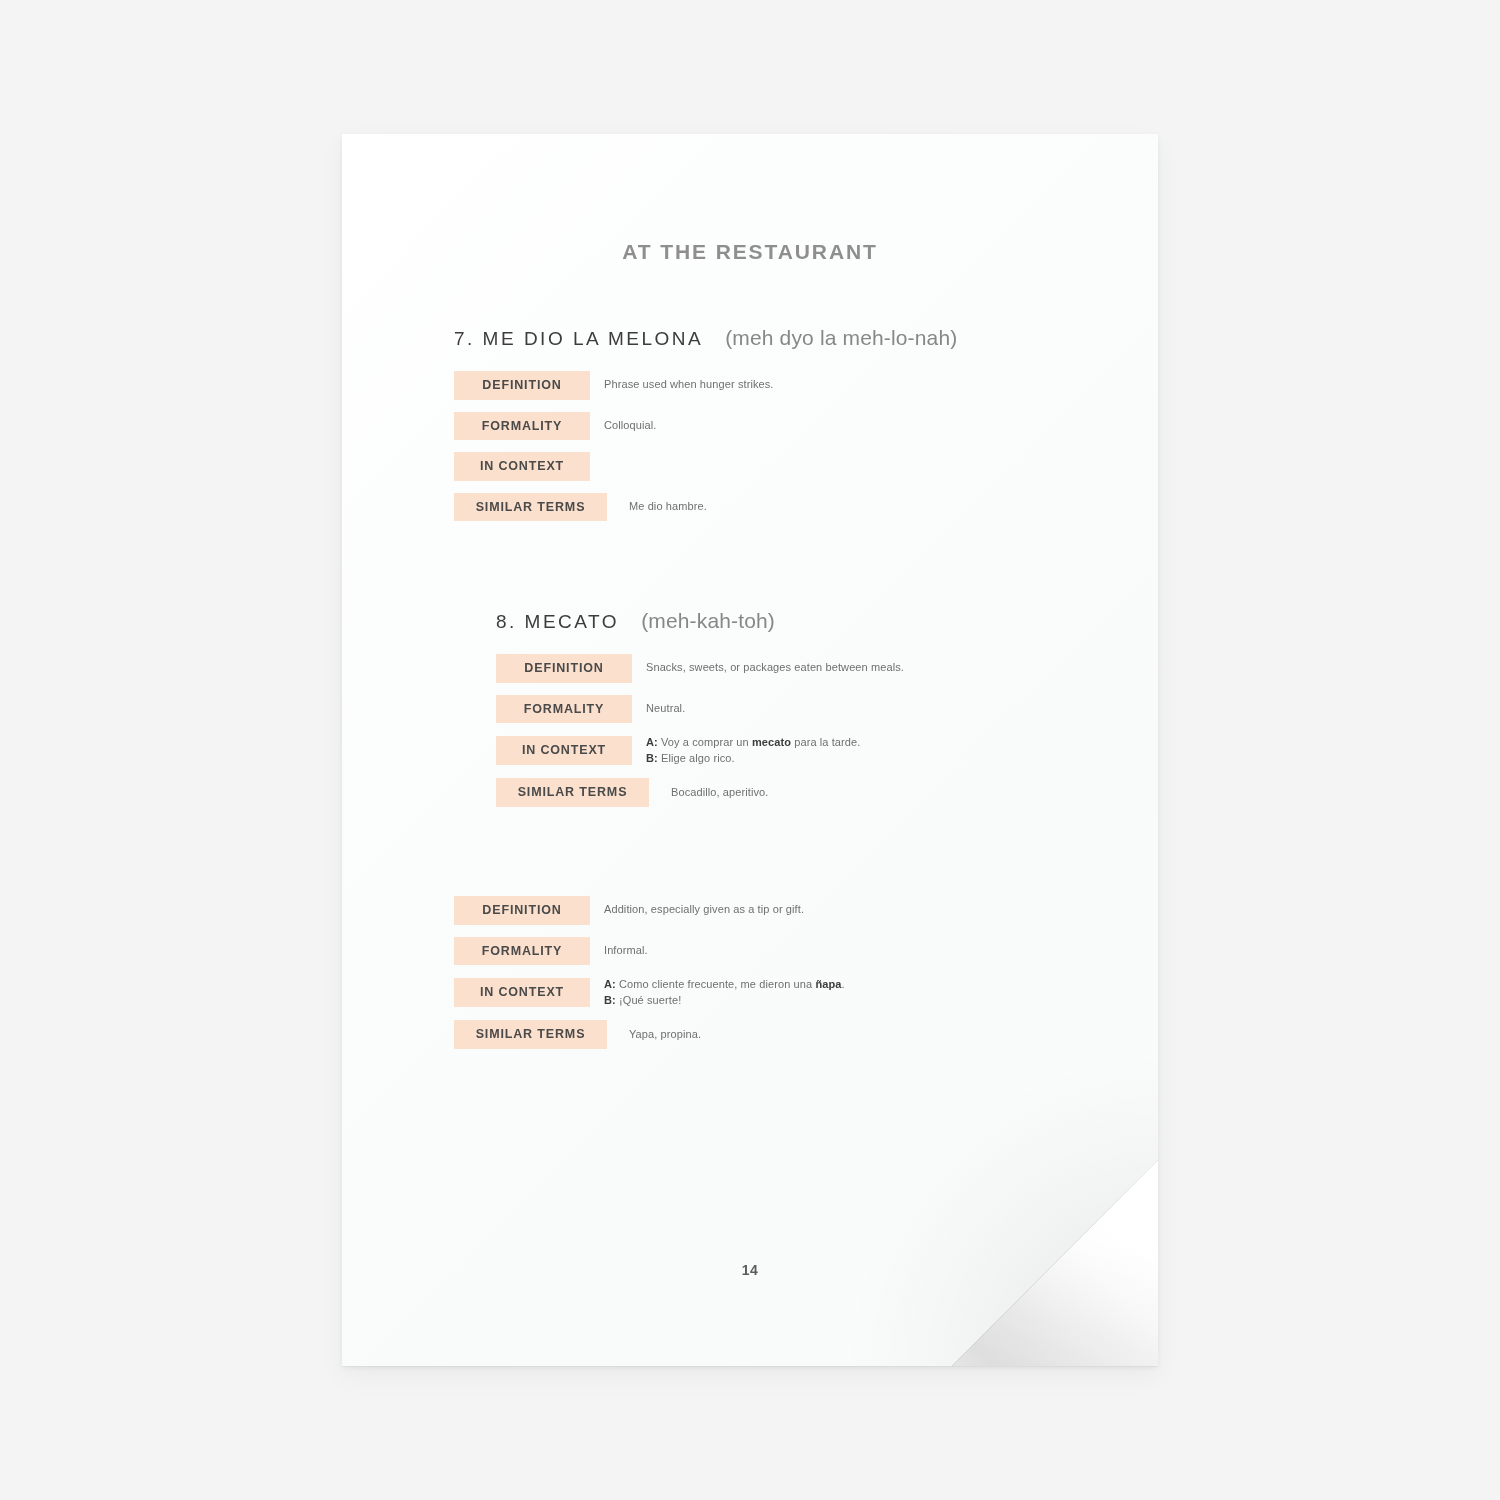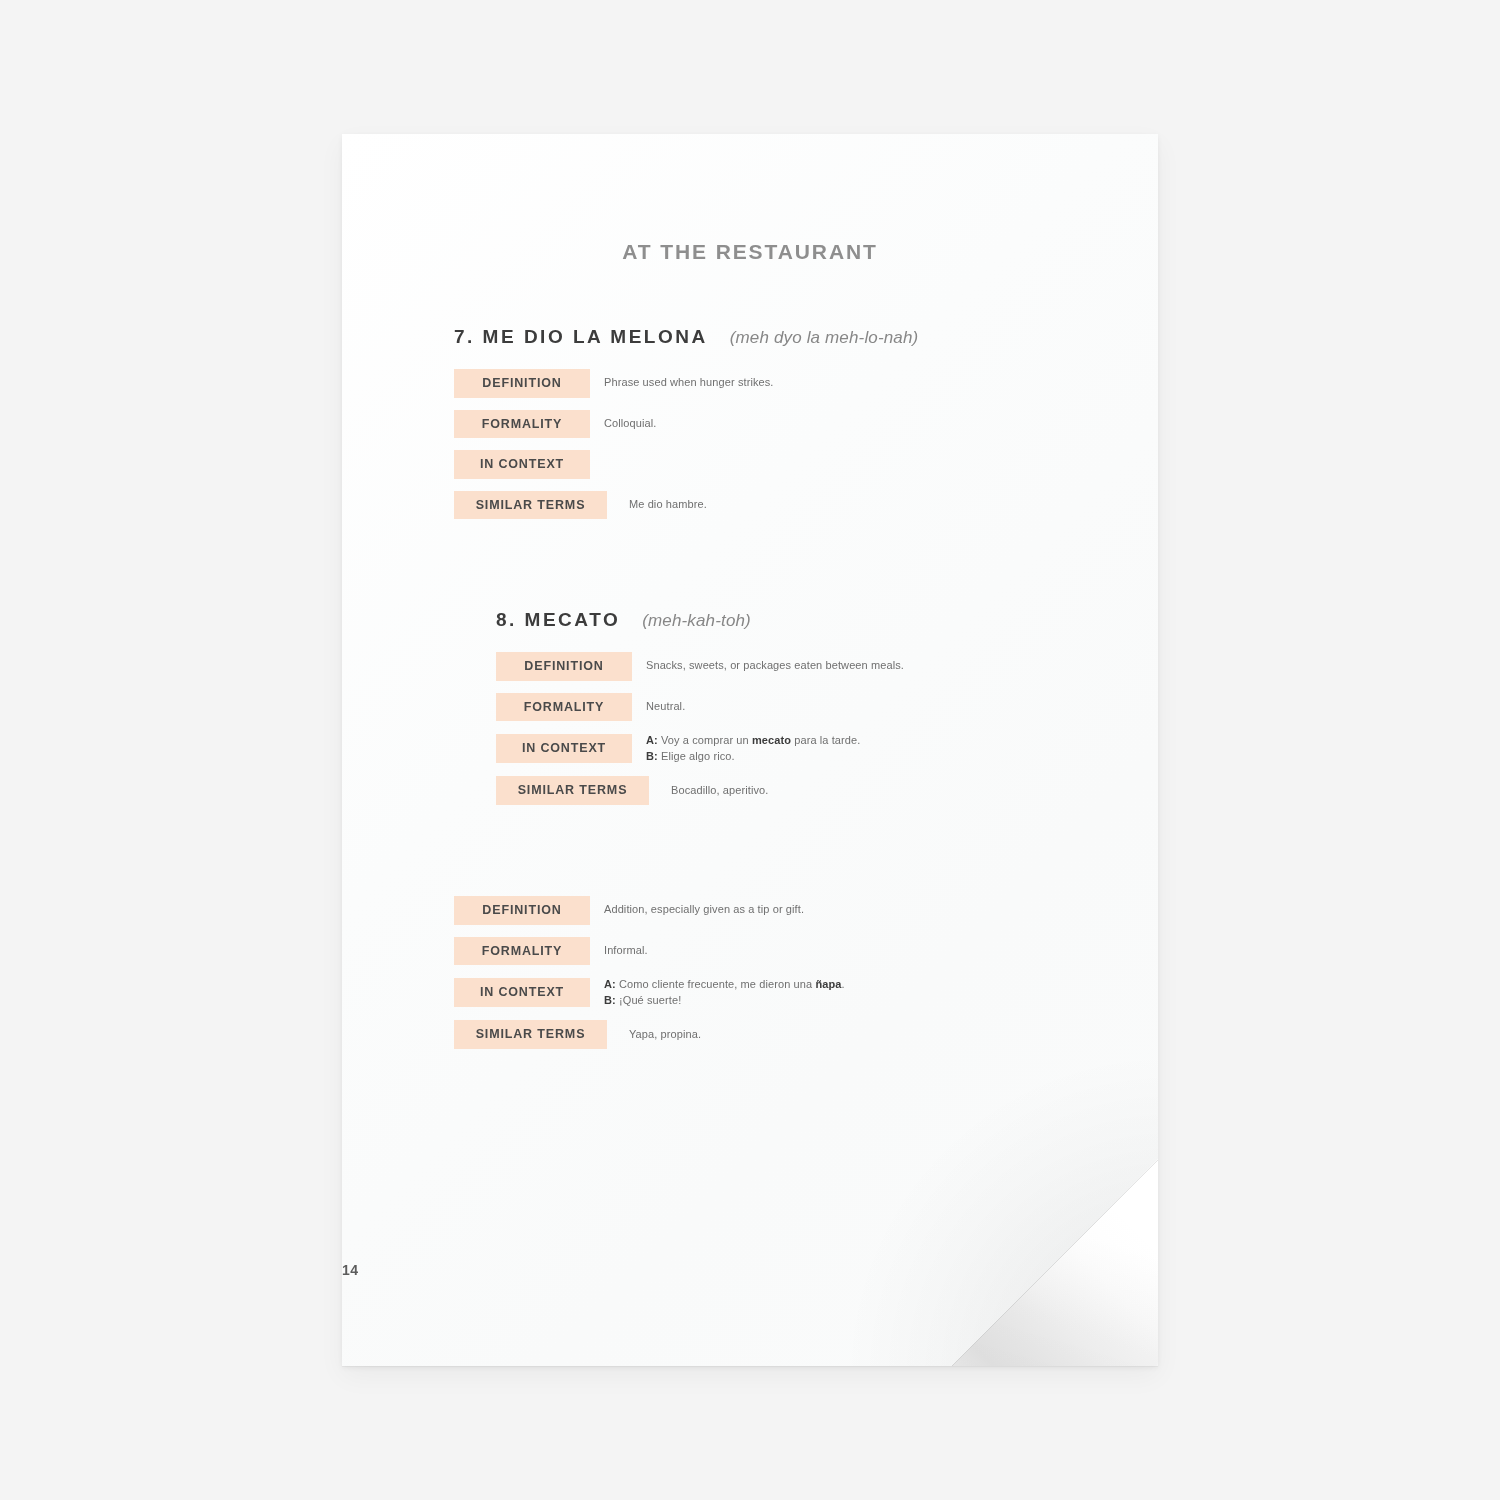--- a/index.html
+++ b/index.html
@@ -127,28 +127,27 @@
   #entry-1 { top: 475px; margin-left: 42px; }
   #entry-2 { top: 762px; }
 
   .entry-head {
     display: flex;
     align-items: baseline;
     margin-bottom: 21px;
   }
   .entry-term {
     font-size: 19px;
-    font-weight: bold;
+    font-weight: normal;
     letter-spacing: 2.5px;
     color: #3c3c3c;
     white-space: nowrap;
   }
   .entry-pron {
-    font-size: 17px;
-    font-style: italic;
+    font-size: 21px;
     color: #878787;
     margin-left: 22px;
     letter-spacing: 0.15px;
     white-space: nowrap;
   }
 
   .row {
     display: flex;
     align-items: center;
     margin-bottom: 12px;
@@ -178,20 +177,21 @@
   }
   .row-value.sim { margin-left: 22px; }
   .row-value b, .row-value strong { color: #3c3c3c; font-weight: bold; }
   .spk { color: #3c3c3c; font-weight: bold; }
 
   .page-number {
     position: absolute;
     left: 0;
     top: 1128px;
     width: 816px;
+    text-align: center;
     font-size: 14px;
     font-weight: bold;
     color: #5c5c5c;
     letter-spacing: 0.4px;
   }
 </style>
 </head>
 <body>
 
 <div id="page-stage">

